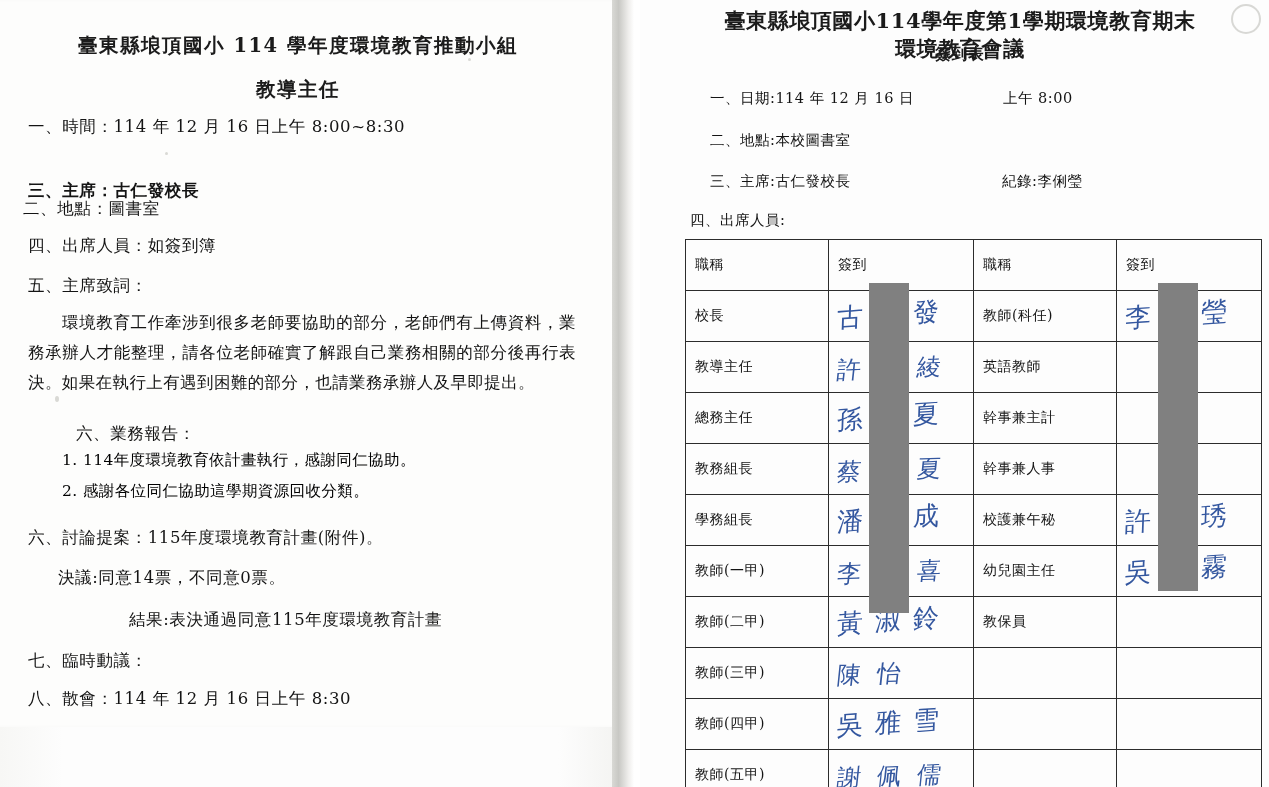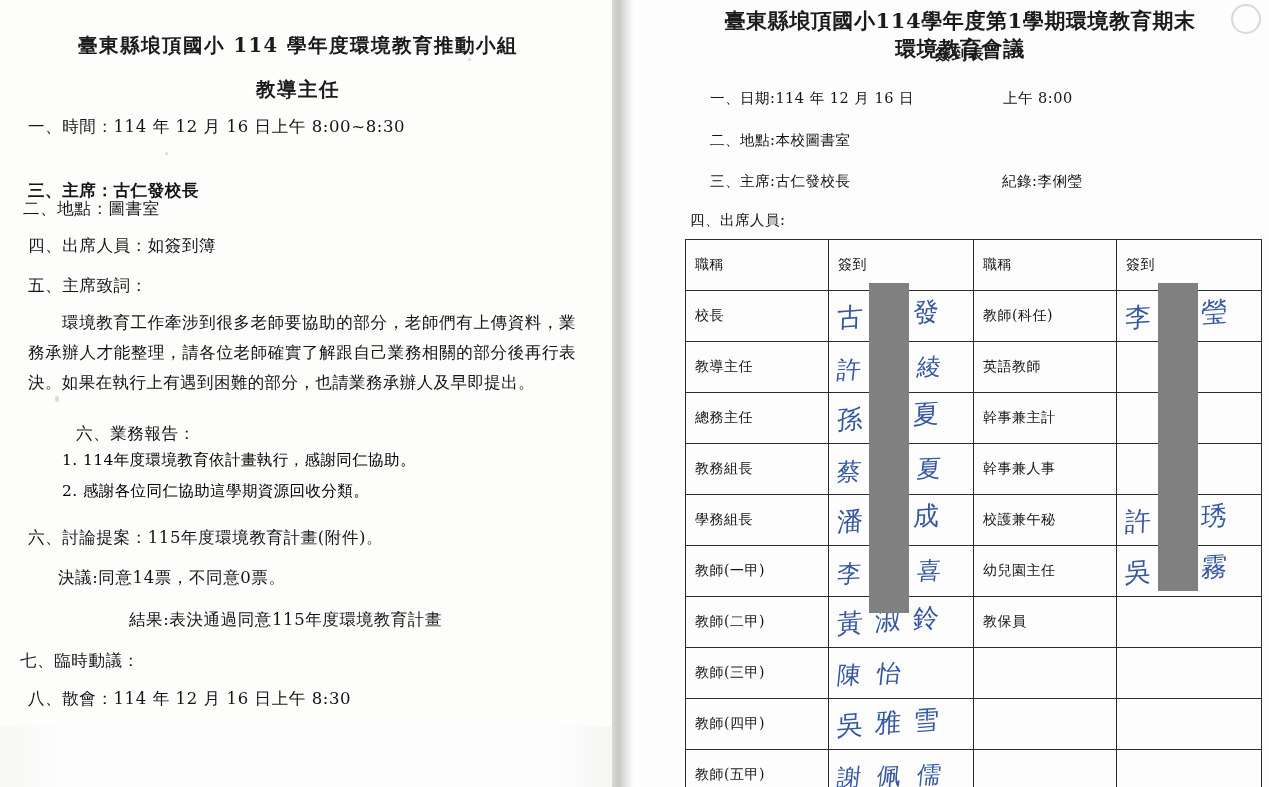--- a/index.html
+++ b/index.html
@@ -187,21 +187,21 @@
     <div class="l-para" style="top:308px;">環境教育工作牽涉到很多老師要協助的部分，老師們有上傳資料，業務承辦人才能整理，請各位老師確實了解跟自己業務相關的部分後再行表決。如果在執行上有遇到困難的部分，也請業務承辦人及早即提出。</div>
 
     <div class="l-line" style="top:423px; left:28px;margin-left:48px;">六、業務報告：</div>
     <div class="l-sub" style="top:450px; left:62px;">1. 114年度環境教育依計畫執行，感謝同仁協助。</div>
     <div class="l-sub" style="top:481px; left:62px;">2. 感謝各位同仁協助這學期資源回收分類。</div>
 
     <div class="l-line" style="top:527px; left:28px;">六、討論提案：115年度環境教育計畫(附件)。</div>
     <div class="l-line" style="top:567px; left:58px;">決議:同意14票，不同意0票。</div>
     <div class="l-line" style="top:609px; left:88px;margin-left:41px;">結果:表決通過同意115年度環境教育計畫</div>
 
-    <div class="l-line" style="top:650px; left:20px;text-align:right;">七、臨時動議：</div>
+    <div class="l-line" style="top:650px; left:28px;text-align:right;">七、臨時動議：</div>
     <div class="l-line" style="top:688px; left:28px;">八、散會：114 年 12 月 16 日上午 8:30</div>
 
     <div class="speck" style="left:165px; top:152px; width:3px; height:3px;"></div>
     <div class="speck" style="left:468px; top:58px; width:3px; height:3px;"></div>
     <div class="speck" style="left:55px; top:396px; width:4px; height:6px;"></div>
   </div>
   <div class="gutter"></div>
 </div>
 
 <div class="page" id="page-right">

